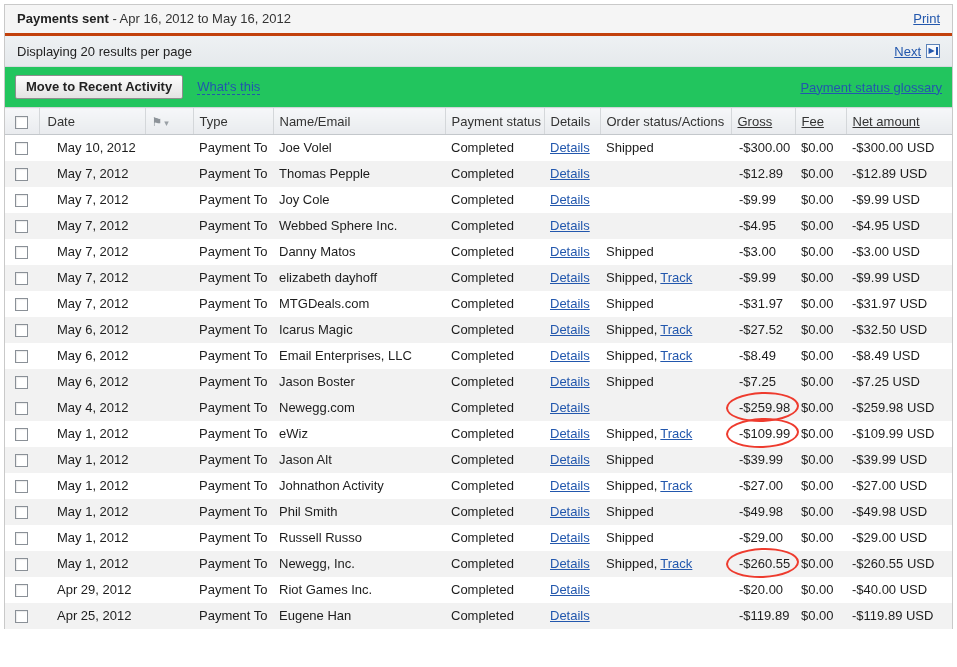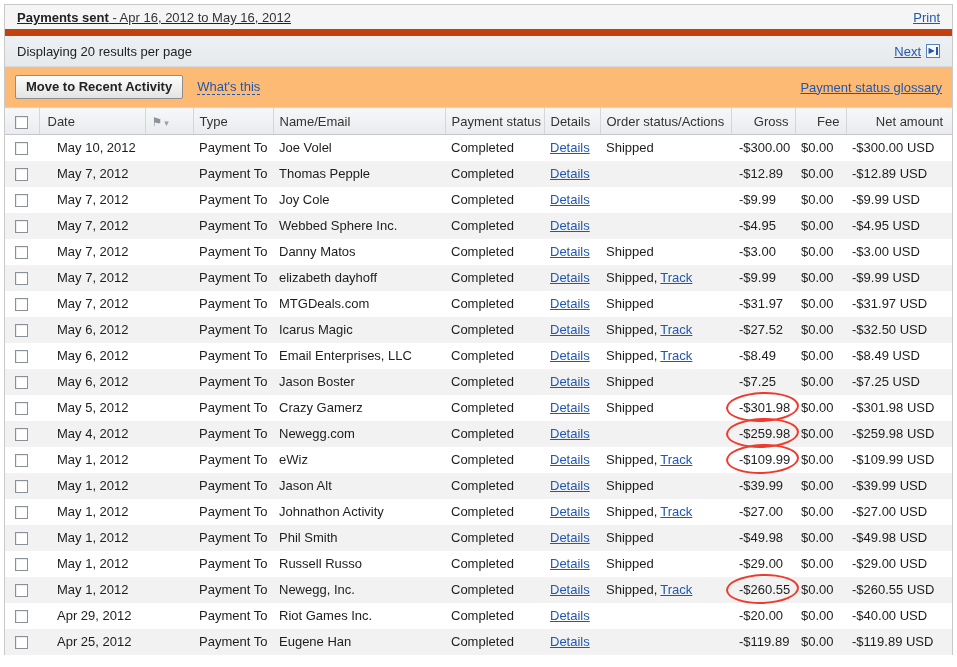--- a/index.html
+++ b/index.html
@@ -9,42 +9,41 @@
   .module {
     margin: 4px 4px 0 4px;
     border: 1px solid #c9c9c9;
     border-bottom: none;
     background: #fff;
   }
 
   
   .title-bar {
     background: #f5f5f5;
-    border-bottom: 7px solid #c2410c;
+    border-bottom: 3px solid #c2410c;
     padding: 8px 12px 7px 12px;
-    display: flex; align-items: center; justify-content: space-between;
+    display: flex; align-items: flex-end; justify-content: space-between;
     height: 31px;
-    text-decoration: underline;
   }
   .title-bar .title { font-size: 13px; color: #333; }
   .title-bar .title b { color: #222; }
 
   
   .results-bar {
     background: linear-gradient(#eef1f3, #e5e9ec);
     border-bottom: 1px solid #d6dade;
     padding: 8px 12px;
     display: flex; align-items: center; justify-content: space-between;
     height: 31px;
     gap: 40px;
   }
 
   
   .actions-bar {
-    background: #fdba74;
+    background: #22c55e;
     padding: 20px 10px;
     display: flex; align-items: center;
     height: 37px;
   }
   .actions-bar .spacer { flex: 1; }
 
   .btn {
     font-family: "Liberation Sans", sans-serif;
     font-size: 13px; font-weight: bold; color: #222;
     background: linear-gradient(#fdfdfd, #e3e3e3);
@@ -75,21 +74,21 @@
   thead th {
     background: linear-gradient(#f6f7f9, #e9ebee);
     border-top: 1px solid #d2d5d8;
     border-bottom: 1px solid #c3c7cb;
     font-weight: normal; color: #333; text-align: left;
     height: 27px; padding: 0 6px;
     font-size: 13px;
     white-space: nowrap; overflow: hidden;
   }
   thead th + th { border-left: 1px solid #d4d7da; }
-  thead th.num { text-align: right; }
+  thead th.num { text-align: left; text-decoration: underline; }
   thead th.col-date { padding-left: 8px; }
 
   tbody td {
     height: 26px; padding: 0 6px;
     font-size: 13px; color: #1d1d1d;
     white-space: nowrap; overflow: visible;
     background: #fff;
   }
   tbody tr.alt td { background: #f2f2f2; }
   td.num { }
@@ -310,33 +309,20 @@
     <td>Payment To</td>
     <td>Jason Boster</td>
     <td>Completed</td>
     <td><a>Details</a></td>
     <td class="order-cell"><span>Shipped</span></td>
     <td class="num"><span class="gross-wrap">-$7.25</span></td>
     <td class="num">$0.00</td>
     <td class="num col-net">-$7.25 USD</td>
   </tr>
 
-  <tr>
-    <td><input type="checkbox" class="checkbox" style=""></td>
-    <td class="col-date">May 5, 2012</td>
-    <td></td>
-    <td>Payment To</td>
-    <td>Crazy Gamerz</td>
-    <td>Completed</td>
-    <td><a>Details</a></td>
-    <td class="order-cell"><span>Shipped</span></td>
-    <td class="num"><span class="gross-wrap circled">-$301.98</span></td>
-    <td class="num">$0.00</td>
-    <td class="num col-net">-$301.98 USD</td>
-  </tr>
 
   <tr class="alt">
     <td><input type="checkbox" class="checkbox" style=""></td>
     <td class="col-date">May 4, 2012</td>
     <td></td>
     <td>Payment To</td>
     <td>Newegg.com</td>
     <td>Completed</td>
     <td><a>Details</a></td>
     <td class="order-cell"><span></span></td>

